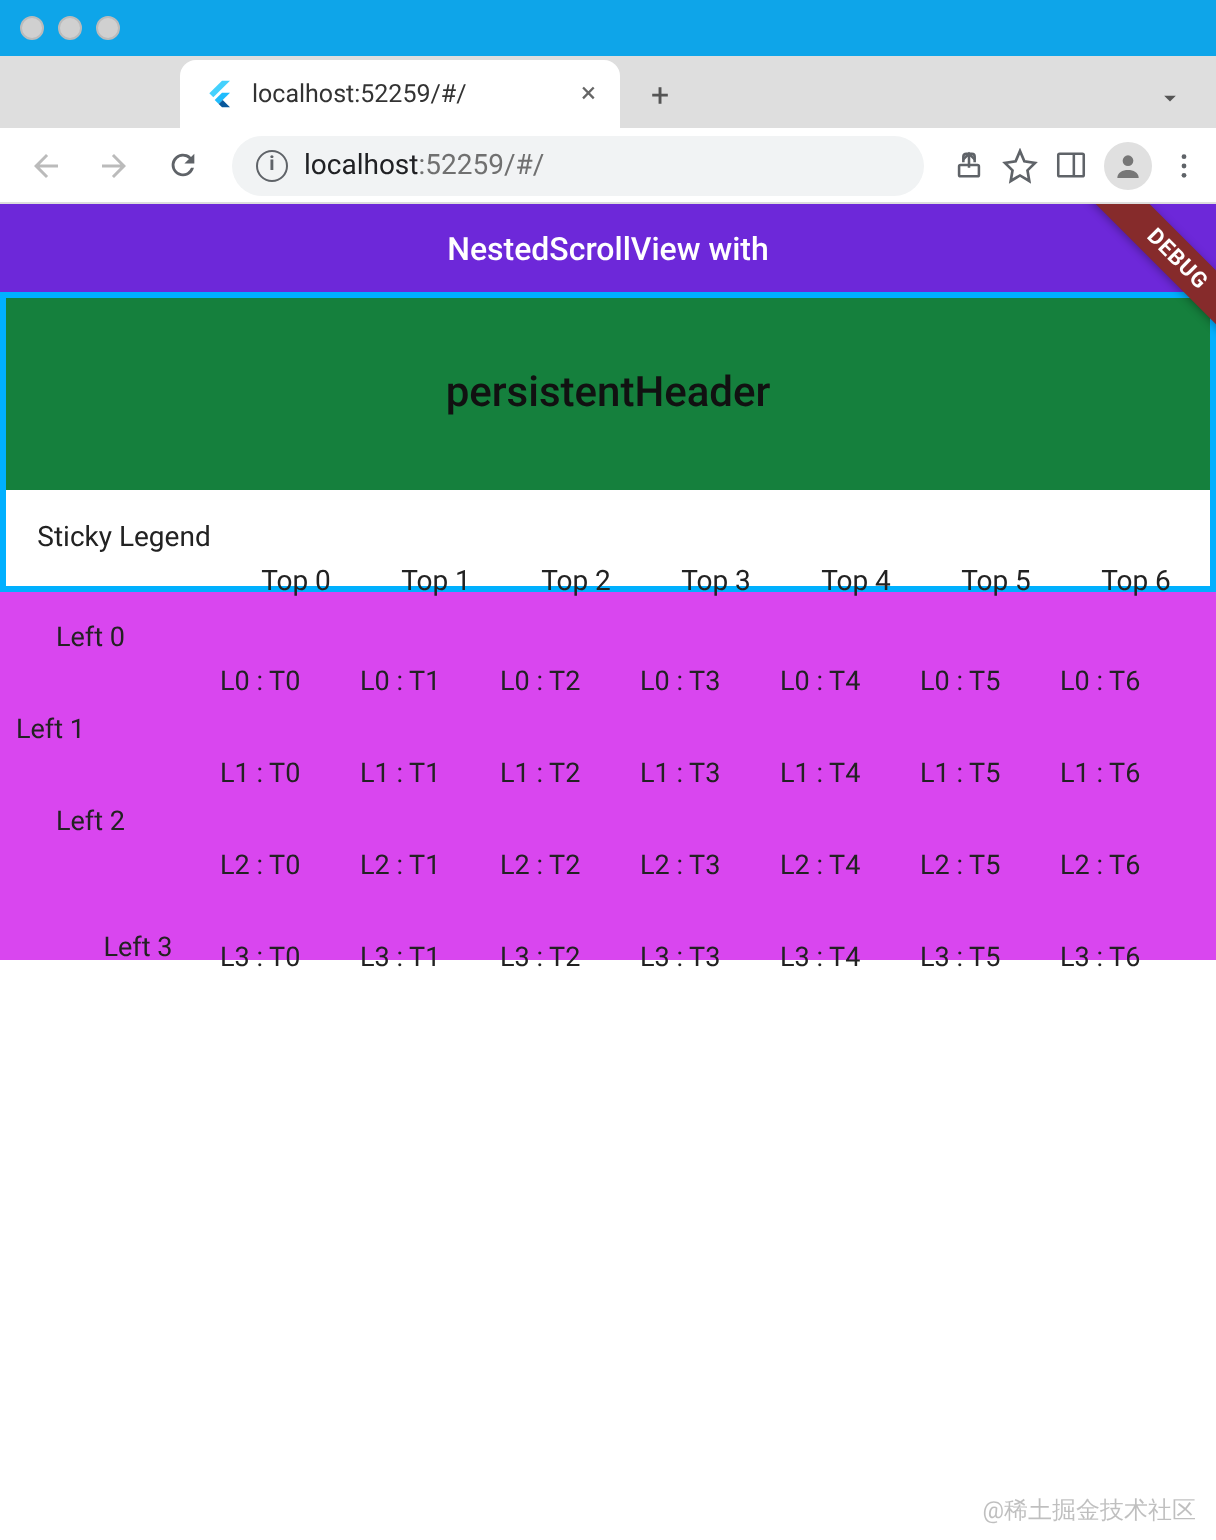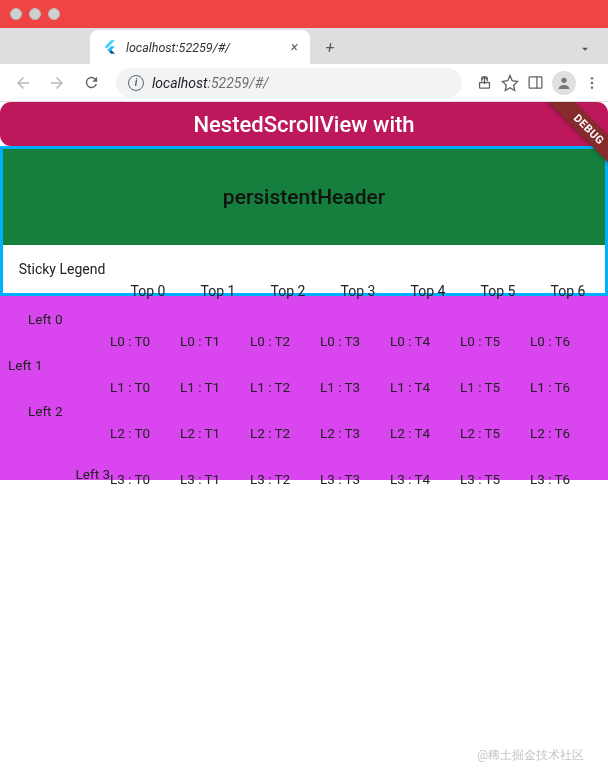--- a/index.html
+++ b/index.html
@@ -1,58 +1,58 @@
 <!DOCTYPE html>
 <html><head>
   <meta charset="utf-8">
   <style>
     * { margin: 0; padding: 0; box-sizing: border-box; font-family: -apple-system, BlinkMacSystemFont, "Segoe UI", Roboto, sans-serif; }
     body { width: 608px; height: 770px; overflow: hidden; background: #fff; }
     
     
-    .browser-chrome { background: #ef4444; font-style: italic; }
+    .browser-chrome { background: #0ea5e9; }
     .titlebar { height: 28px; display: flex; align-items: center; padding: 0 10px; gap: 7px; }
     .traffic-light { width: 12px; height: 12px; border-radius: 50%; background: #d0d0d0; border: 0.5px solid #bbb; }
     .tabbar { display: flex; align-items: flex-end; height: 36px; padding-left: 90px; background: #dedede; }
     .tab { background: #fff; height: 34px; display: flex; align-items: center; padding: 0 12px; border-radius: 8px 8px 0 0; gap: 8px; min-width: 220px; font-size: 12.5px; color: #333; }
     .tab-favicon { width: 16px; height: 16px; }
     .tab-close { margin-left: auto; color: #666; font-size: 14px; }
     .new-tab { width: 28px; height: 28px; display: flex; align-items: center; justify-content: center; color: #555; font-size: 16px; margin-left: 6px; margin-bottom: 3px; }
     .tabbar-right { margin-left: auto; padding-right: 16px; padding-bottom: 8px; color: #555; }
     
     .toolbar { background: #fff; height: 38px; display: flex; align-items: center; padding: 0 8px; gap: 4px; border-bottom: 1px solid #ddd; }
     .nav-btn { width: 30px; height: 30px; display: flex; align-items: center; justify-content: center; color: #5f6368; border-radius: 50%; }
     .nav-btn.disabled { color: #bbb; }
     .omnibox { flex: 1; height: 30px; background: #f1f3f4; border-radius: 15px; display: flex; align-items: center; padding: 0 12px; gap: 8px; font-size: 14px; color: #202124; margin: 0 6px; }
     .omnibox .info-icon { color: #5f6368; width:16px; height:16px; border:1.5px solid currentColor; border-radius:50%; display:flex; align-items:center; justify-content:center; font-size:10px; font-weight:bold; flex-shrink:0;}
     .omnibox .url-rest { color: #707070; }
     .toolbar-right { display: flex; align-items: center; gap: 8px; padding-left: 4px; }
     .avatar { width: 24px; height: 24px; border-radius: 50%; background: #e0e0e0; display:flex; align-items:center; justify-content:center; }
     
     
     .app { position: relative; width: 100%; height: calc(770px - 28px - 36px - 38px); overflow: hidden; }
-    .appbar { background: #be185d; color: #fff; height: 44px; display: flex; align-items: center; justify-content: center; font-size: 22px; font-weight: 500; border-radius: 11px; }
+    .appbar { background: #6d28d9; color: #fff; height: 44px; display: flex; align-items: center; justify-content: center; font-size: 16px; font-weight: 500; }
     .debug-banner { position: absolute; top: 18px; right: -34px; background: #862b2b; color: #fff; font-size: 11px; font-weight: bold; padding: 3px 34px; transform: rotate(45deg); letter-spacing: 0.5px; box-shadow: 0 1px 4px rgba(0,0,0,0.3); }
     
     .header-block { background: #ffd740; height: 290px; display: flex; align-items: center; justify-content: center; }
     .header-text { font-size: 58px; font-weight: 700; color: #111; }
     
     .persist-wrap { border: 3px solid #00b0ff; }
     .persist-header { background: #15803d; height: 96px; display: flex; align-items: center; justify-content: center; font-size: 21px; font-weight: 500; color: #111; }
     
     .legend-row { display: flex; height: 48px; align-items: center; background: #fff; }
     .legend-cell { flex-shrink: 0; text-align: center; font-size: 14px; color: #222; }
     .sticky-col { width: 110px; padding-left: 8px; text-align: center; justify-content:flex-start; }
     .data-col { width: 70px; margin-top: 43px; }
     
     .data-rows { }
     .data-row { display: flex; height: 46px; align-items: center; background: #d946ef; }
     .cell { flex-shrink: 0; font-size: 13.5px; color: #222; text-align: left; }
     
-    .watermark { position: absolute; bottom: 6px; right: 24px; font-size: 12px; color: rgba(0,0,0,0.25); }
+    .watermark { position: absolute; bottom: 6px; right: 10px; font-size: 12px; color: rgba(0,0,0,0.25); }
     
     svg { display: block; }
   </style>
 </head>
 <body>
 
 <div class="browser-chrome">
   <div class="titlebar">
     <div class="traffic-light"></div>
     <div class="traffic-light"></div>
@@ -181,21 +181,21 @@
         <div class="cell sticky-col" style="padding-left: 28px; text-align: left;">Left 2</div>
         <div class="cell data-col">L2 : T0</div>
         <div class="cell data-col">L2 : T1</div>
         <div class="cell data-col">L2 : T2</div>
         <div class="cell data-col">L2 : T3</div>
         <div class="cell data-col">L2 : T4</div>
         <div class="cell data-col">L2 : T5</div>
         <div class="cell data-col">L2 : T6</div>
       </div>
       <div class="data-row">
-        <div class="cell sticky-col" style="padding-left: 28px; text-align: right; margin-top: 34px;">Left 3</div>
+        <div class="cell sticky-col" style="padding-left: 28px; text-align: center; margin-top: 34px;">Left 3</div>
         <div class="cell data-col">L3 : T0</div>
         <div class="cell data-col">L3 : T1</div>
         <div class="cell data-col">L3 : T2</div>
         <div class="cell data-col">L3 : T3</div>
         <div class="cell data-col">L3 : T4</div>
         <div class="cell data-col">L3 : T5</div>
         <div class="cell data-col">L3 : T6</div>
       </div>
     </div>
 

